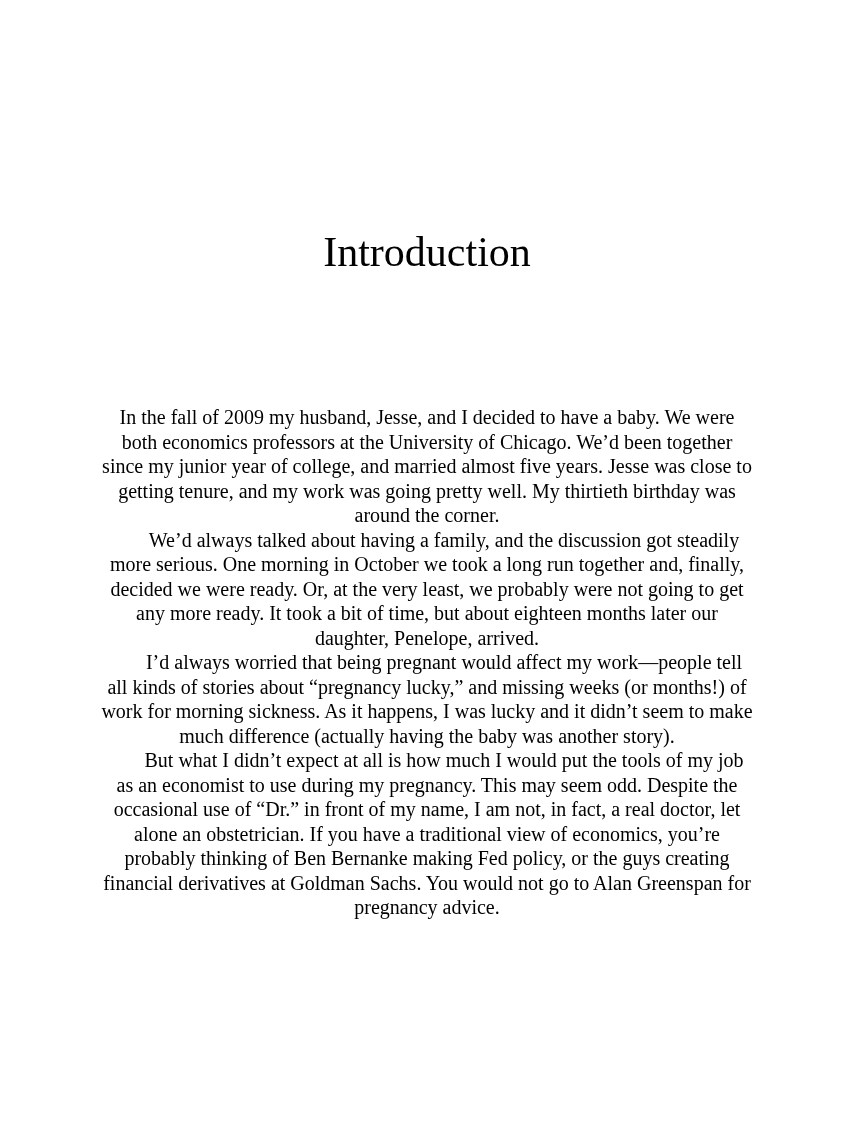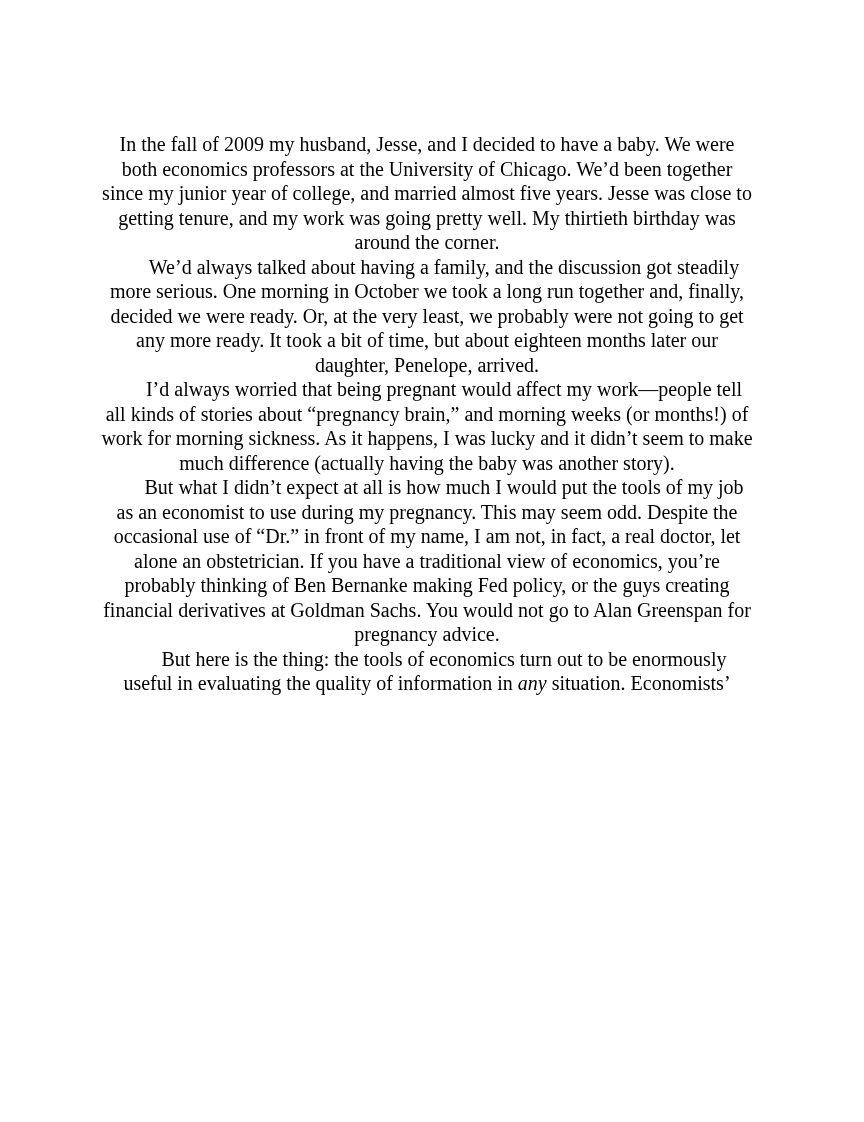--- a/index.html
+++ b/index.html
@@ -44,20 +44,20 @@
     text-indent: 34px;
   }
   .italic {
     font-style: italic;
   }
 </style>
 </head>
 <body>
 
 <main class="page">
+  <h1 class="chapter-title">Introduction</h1>
   <section class="body-text">
       <p class=""><span>In the fall of 2009 my husband, Jesse, and I decided to have a baby. We were both economics professors at the University of Chicago. We’d been together since my junior year of college, and married almost five years. Jesse was close to getting tenure, and my work was going pretty well. My thirtieth birthday was around the corner.</span></p>
       <p class="indent"><span>We’d always talked about having a family, and the discussion got steadily more serious. One morning in October we took a long run together and, finally, decided we were ready. Or, at the very least, we probably were not going to get any more ready. It took a bit of time, but about eighteen months later our daughter, Penelope, arrived.</span></p>
-      <p class="indent"><span>I’d always worried that being pregnant would affect my work—people tell all kinds of stories about “pregnancy brain,” and morning weeks (or months!) of work for morning sickness. As it happens, I was lucky and it didn’t seem to make much difference (actually having the baby was another story).</span></p>
+      <p class="indent"><span>I’d always worried that being pregnant would affect my work—people tell all kinds of stories about “pregnancy lucky,” and missing weeks (or months!) of work for morning sickness. As it happens, I was lucky and it didn’t seem to make much difference (actually having the baby was another story).</span></p>
       <p class="indent"><span>But what I didn’t expect at all is how much I would put the tools of my job as an economist to use during my pregnancy. This may seem odd. Despite the occasional use of “Dr.” in front of my name, I am not, in fact, a real doctor, let alone an obstetrician. If you have a traditional view of economics, you’re probably thinking of Ben Bernanke making Fed policy, or the guys creating financial derivatives at Goldman Sachs. You would not go to Alan Greenspan for pregnancy advice.</span></p>
-      <p class="indent"><span>But here is the thing: the tools of economics turn out to be enormously useful in evaluating the quality of information in </span><span class="italic">any</span><span> situation. Economists’</span></p>
     </section>
 </main>
 
 </body></html>

